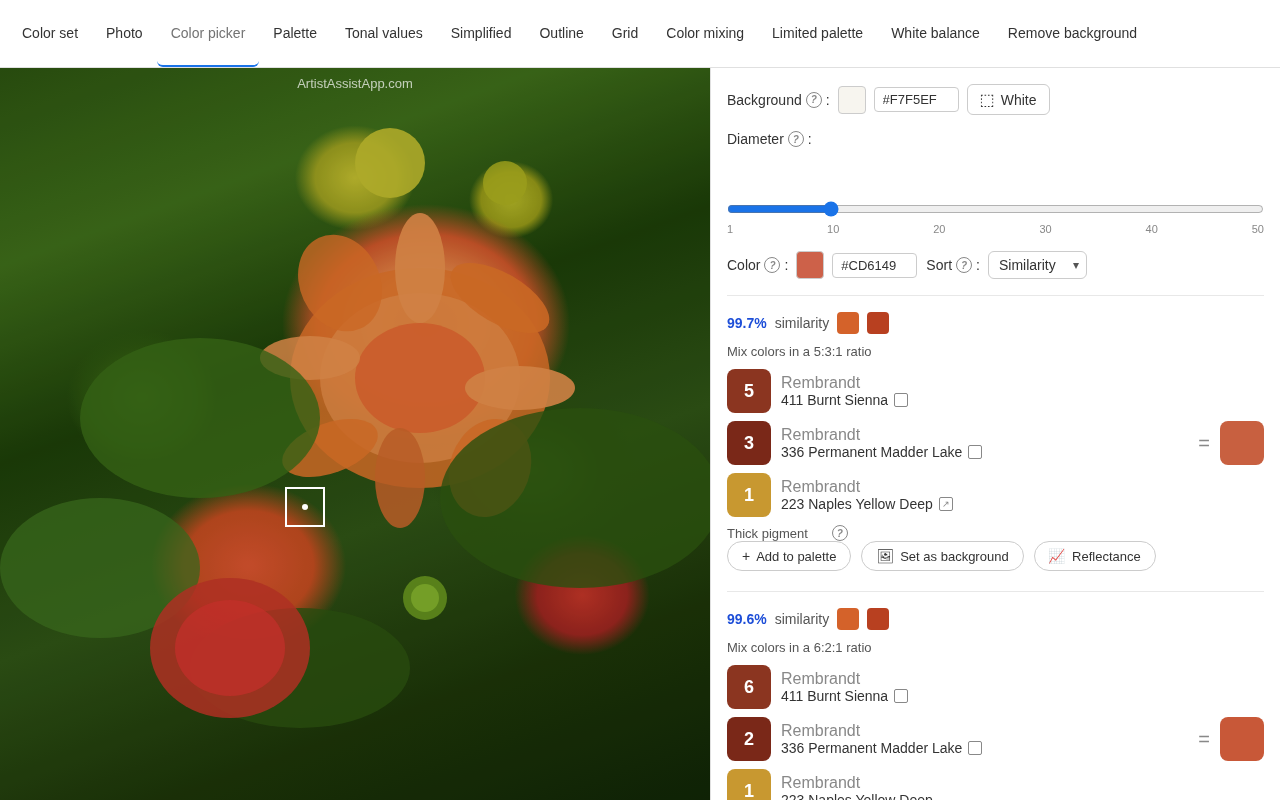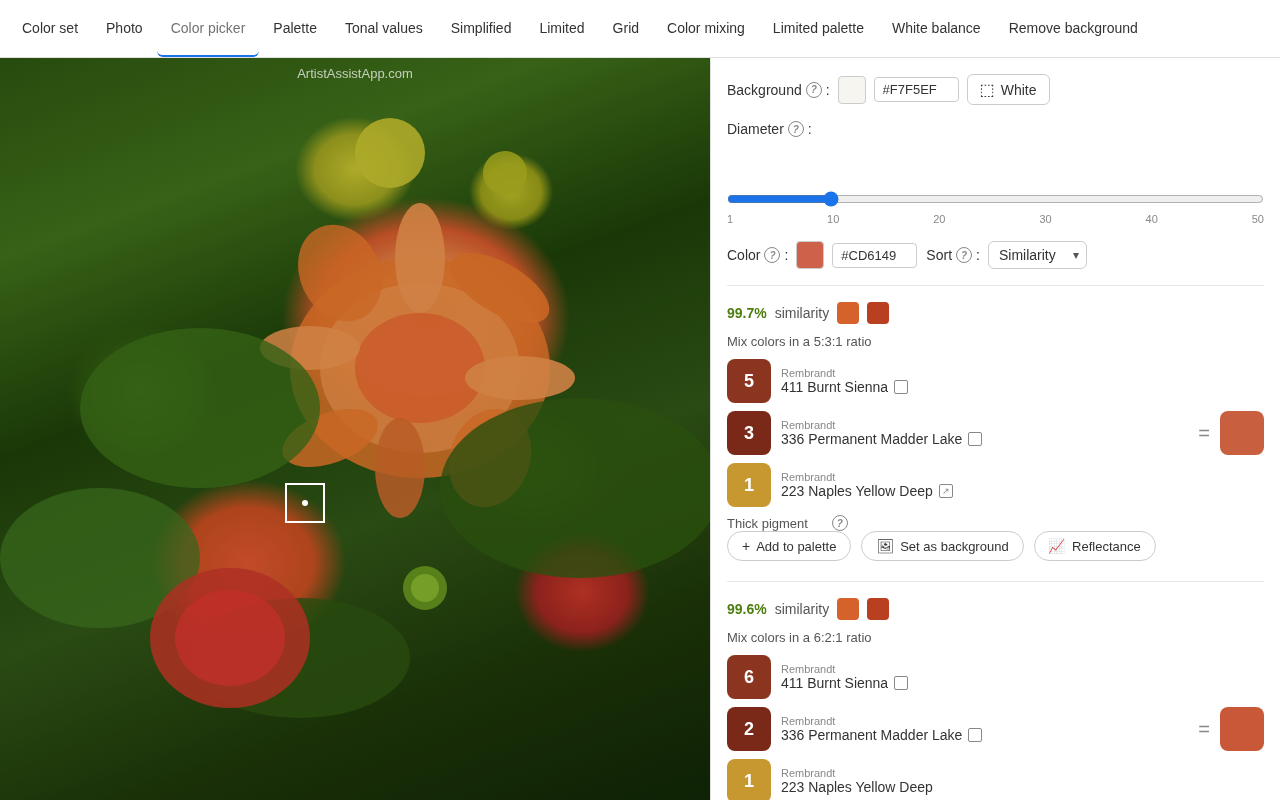--- a/index.html
+++ b/index.html
@@ -1,21 +1,21 @@
 <!DOCTYPE html>
 <html><head>
   <meta charset="utf-8">
   <style>
     * { box-sizing: border-box; margin: 0; padding: 0; }
     body { font-family: -apple-system, BlinkMacSystemFont, 'Segoe UI', sans-serif; background: #f5f5f5; width: 1280px; height: 800px; overflow: hidden; display: flex; flex-direction: column; }
 
     
     .top-nav {
       display: flex; align-items: center; background: #fff;
-      border-bottom: 1px solid #e0e0e0; height: 58px; padding: 0 8px;
+      border-bottom: 1px solid #e0e0e0; height: 68px; padding: 0 8px;
       flex-shrink: 0; gap: 0;
     }
     .nav-item {
       padding: 6px 14px; font-size: 14px; color: #333; cursor: pointer;
       white-space: nowrap; border-radius: 6px; border-bottom: 2px solid transparent;
       text-decoration: none; display: flex; align-items: center; height: 100%;
       position: relative;
     }
     .nav-item.active { color: #737373; border-bottom: 2px solid #1a73e8; font-weight: 500; }
 
@@ -103,37 +103,37 @@
       color: #333;
     }
     .sort-wrapper { position: relative; display: inline-flex; align-items: center; }
     .sort-chevron { position: absolute; right: 8px; pointer-events: none; font-size: 12px; color: #555; }
 
     
     .similarity-section { margin-bottom: 20px; }
     .similarity-header {
       display: flex; align-items: center; gap: 8px; margin-bottom: 10px;
     }
-    .similarity-pct { font-size: 14px; font-weight: 600; color: #4d7c0f; }
+    .similarity-pct { font-size: 14px; font-weight: 600; color: #1d4ed8; }
     .similarity-label { font-size: 14px; color: #555; }
     .color-dot { width: 22px; height: 22px; border-radius: 4px; display: inline-block; }
 
     .ratio-text { font-size: 13px; color: #555; margin-bottom: 10px; }
 
     
     .paint-row {
       display: flex; align-items: center; gap: 10px; margin-bottom: 8px;
     }
     .paint-number {
       width: 44px; height: 44px; border-radius: 8px; display: flex;
       align-items: center; justify-content: center; font-size: 18px;
       font-weight: 700; color: #fff; flex-shrink: 0;
     }
     .paint-info { flex: 1; }
-    .paint-brand { font-size: 11px; color: #888; }
+    .paint-brand { font-size: 16px; color: #888; }
     .paint-name { font-size: 14px; color: #333; font-weight: 500; display: flex; align-items: center; gap: 6px; }
     .checkbox-icon {
       width: 14px; height: 14px; border: 1.5px solid #888; display: inline-flex;
       align-items: center; justify-content: center; border-radius: 2px; flex-shrink: 0;
     }
     .external-icon {
       width: 14px; height: 14px; border: 1.5px solid #888; display: inline-flex;
       align-items: center; justify-content: center; border-radius: 2px; position: relative;
       font-size: 9px; color: #888; flex-shrink: 0;
     }
@@ -167,21 +167,21 @@
 </head>
 <body>
 
 <nav class="top-nav">
   <div class="nav-item">Color set</div>
   <div class="nav-item">Photo</div>
   <div class="nav-item active">Color picker</div>
   <div class="nav-item">Palette</div>
   <div class="nav-item">Tonal values</div>
   <div class="nav-item">Simplified</div>
-  <div class="nav-item">Limited</div>
+  <div class="nav-item">Outline</div>
   <div class="nav-item">Grid</div>
   <div class="nav-item">Color mixing</div>
   <div class="nav-item">Limited palette</div>
   <div class="nav-item">White balance</div>
   <div class="nav-item">Remove background</div>
 </nav>
 
 <div class="main-content">
 
   <div class="image-panel">

